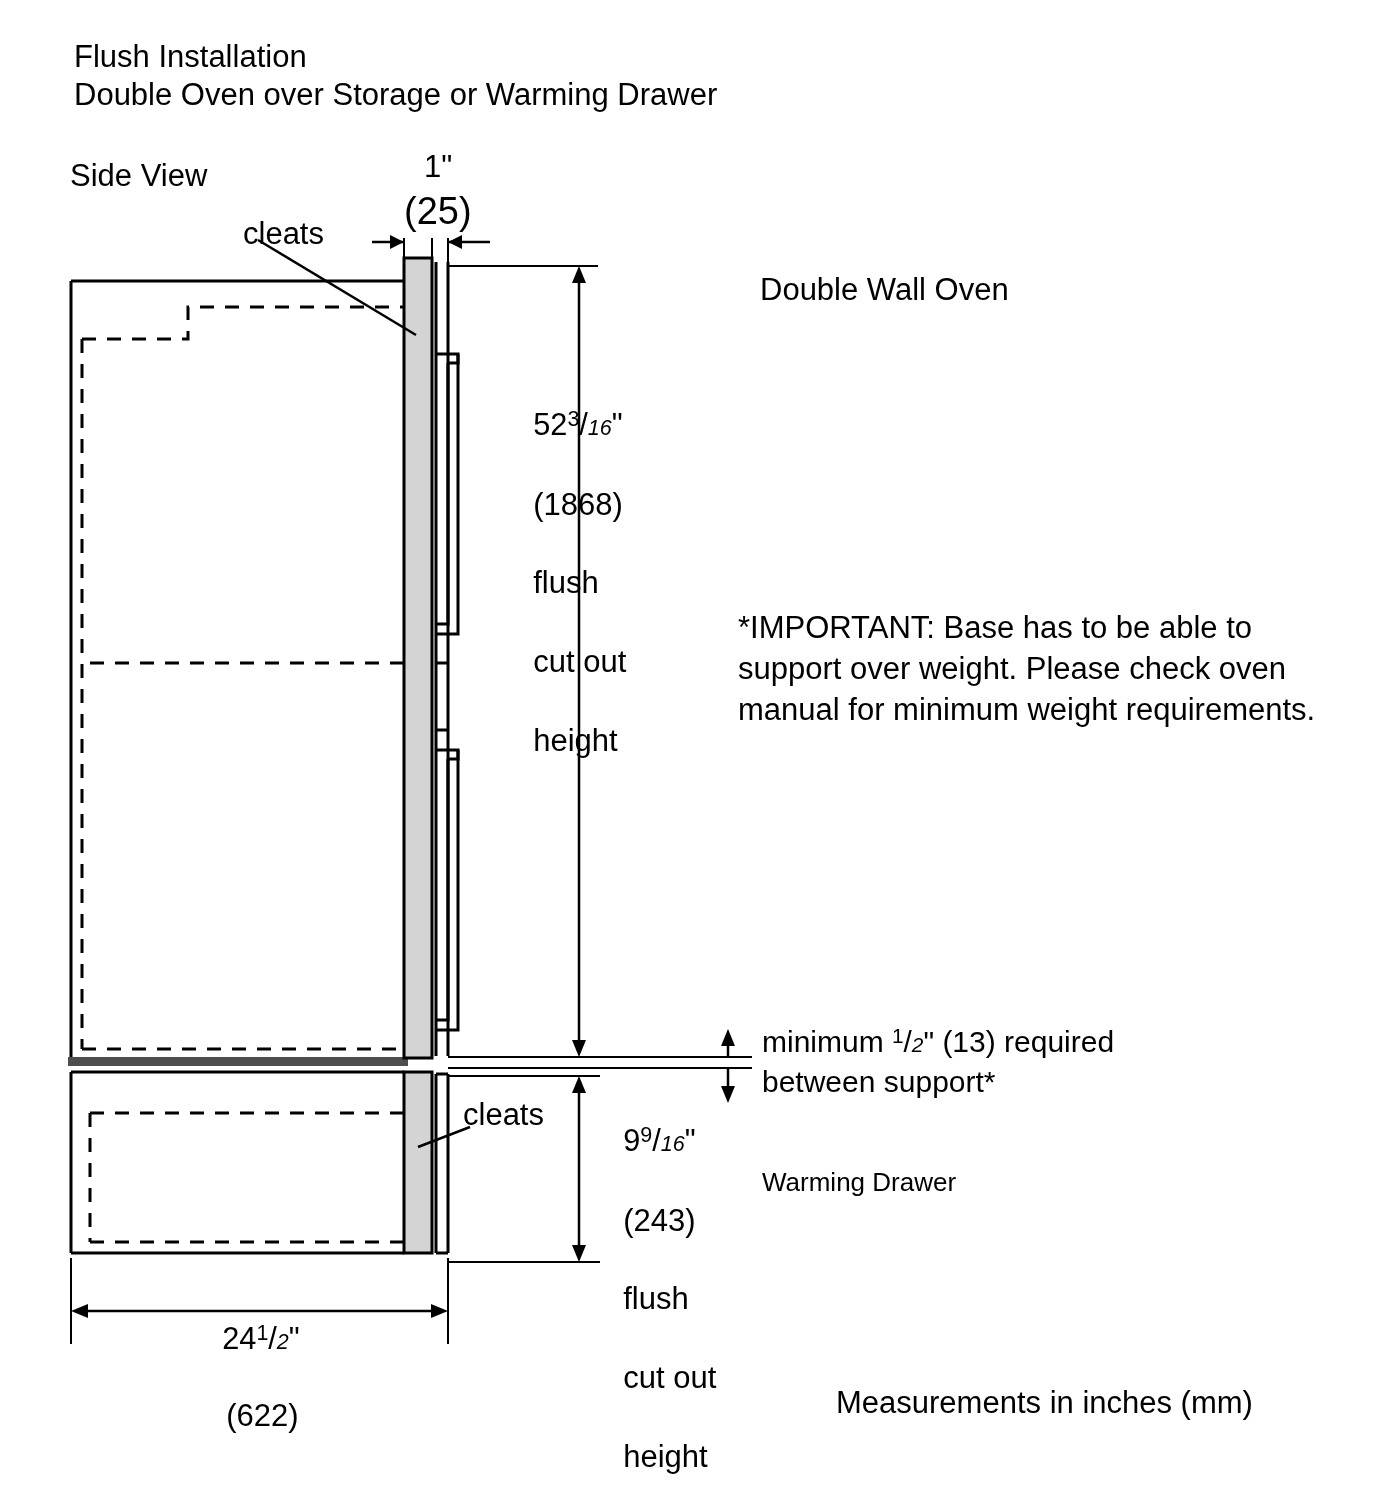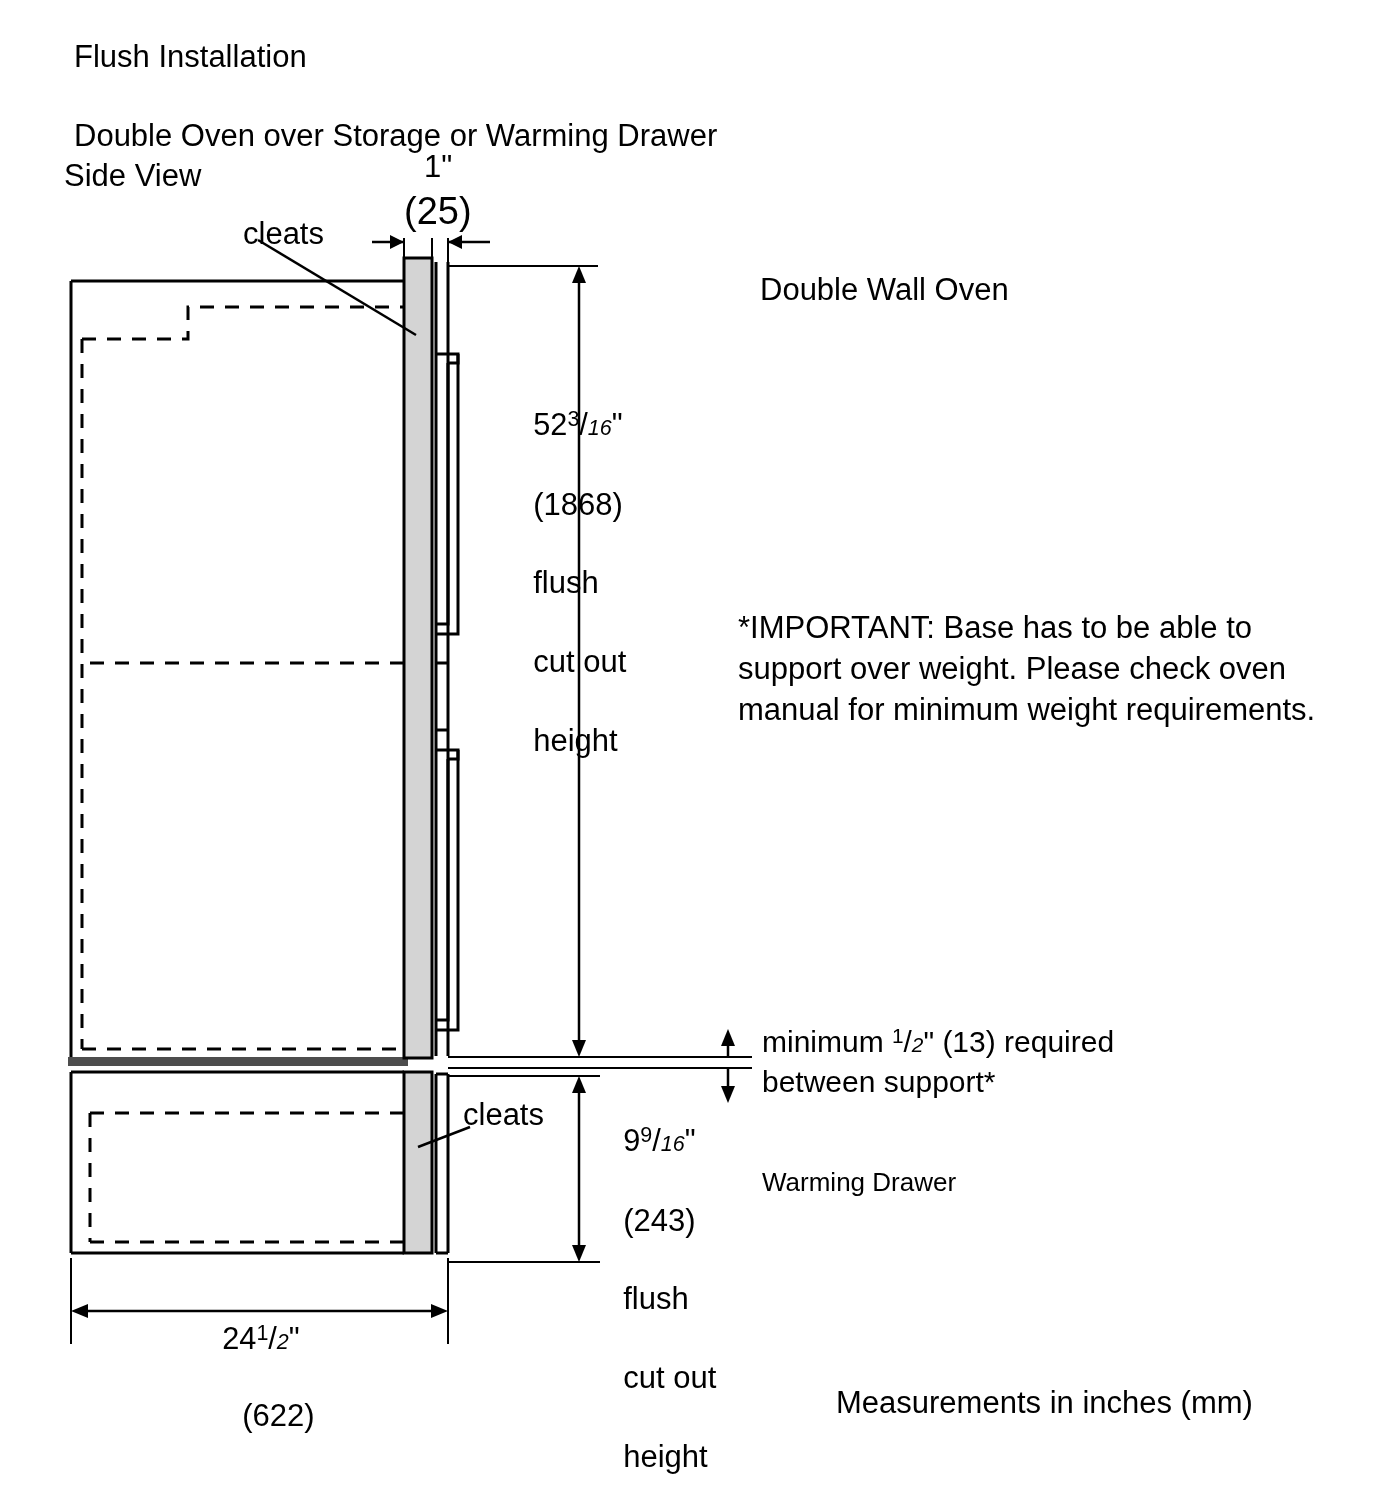--- a/index.html
+++ b/index.html
@@ -13,22 +13,22 @@
     position: relative;
     font-family: "Liberation Sans", sans-serif;
     color: #000000;
     overflow: hidden;
   }
   .abs { position: absolute; }
   .t { white-space: pre; line-height: 1.22; }
 
   
   #title-line1 { left: 74px; top: 38px; font-size: 31px; }
-  #title-line2 { left: 74px; top: 76px; font-size: 31px; margin-top: 41px; }
-  #side-view-label { left: 64px; top: 157px; font-size: 31px; }
+  #title-line2 { left: 74px; top: 76px; font-size: 31px; }
+  #side-view-label { left: 70px; top: 157px; font-size: 31px; }
 
   
   #double-wall-oven-label { left: 760px; top: 271px; font-size: 31px; }
   #important-note {
     left: 738px; top: 608px; width: 580px; font-size: 31px; line-height: 1.32;
   }
   #min-between-label {
     left: 762px; top: 1022px; width: 520px; font-size: 30px; line-height: 1.30;
   }
   #warming-drawer-label { left: 762px; top: 1167px; font-size: 26px; }
@@ -158,21 +158,21 @@
 <div class="abs t" id="dim-9">
   <span class="frac"><span>9</span><sup>9</sup>/<sub>16</sub><span>"</span></span><br>
   <span>(243)</span><br>
   <span>flush</span><br>
   <span>cut out</span><br>
   <span>height</span>
 </div>
 
 <div class="abs t" id="dim-24">
   <span class="frac"><span>24</span><sup>1</sup>/<sub>2</sub><span>"</span></span><br>
-  <span style="margin-left:20px">(622)</span>
+  <span style="margin-left:4px">(622)</span>
 </div>
 
 <div class="abs t" id="double-wall-oven-label">Double Wall Oven</div>
 
 <div class="abs" id="important-note">*IMPORTANT: Base has to be able to support over weight. Please check oven manual for minimum weight requirements.</div>
 
 <div class="abs" id="min-between-label">
   <span>minimum</span>
   <span class="frac"><sup>1</sup>/<sub>2</sub></span><span>" (13) required</span><br>
   <span>between support*</span>

